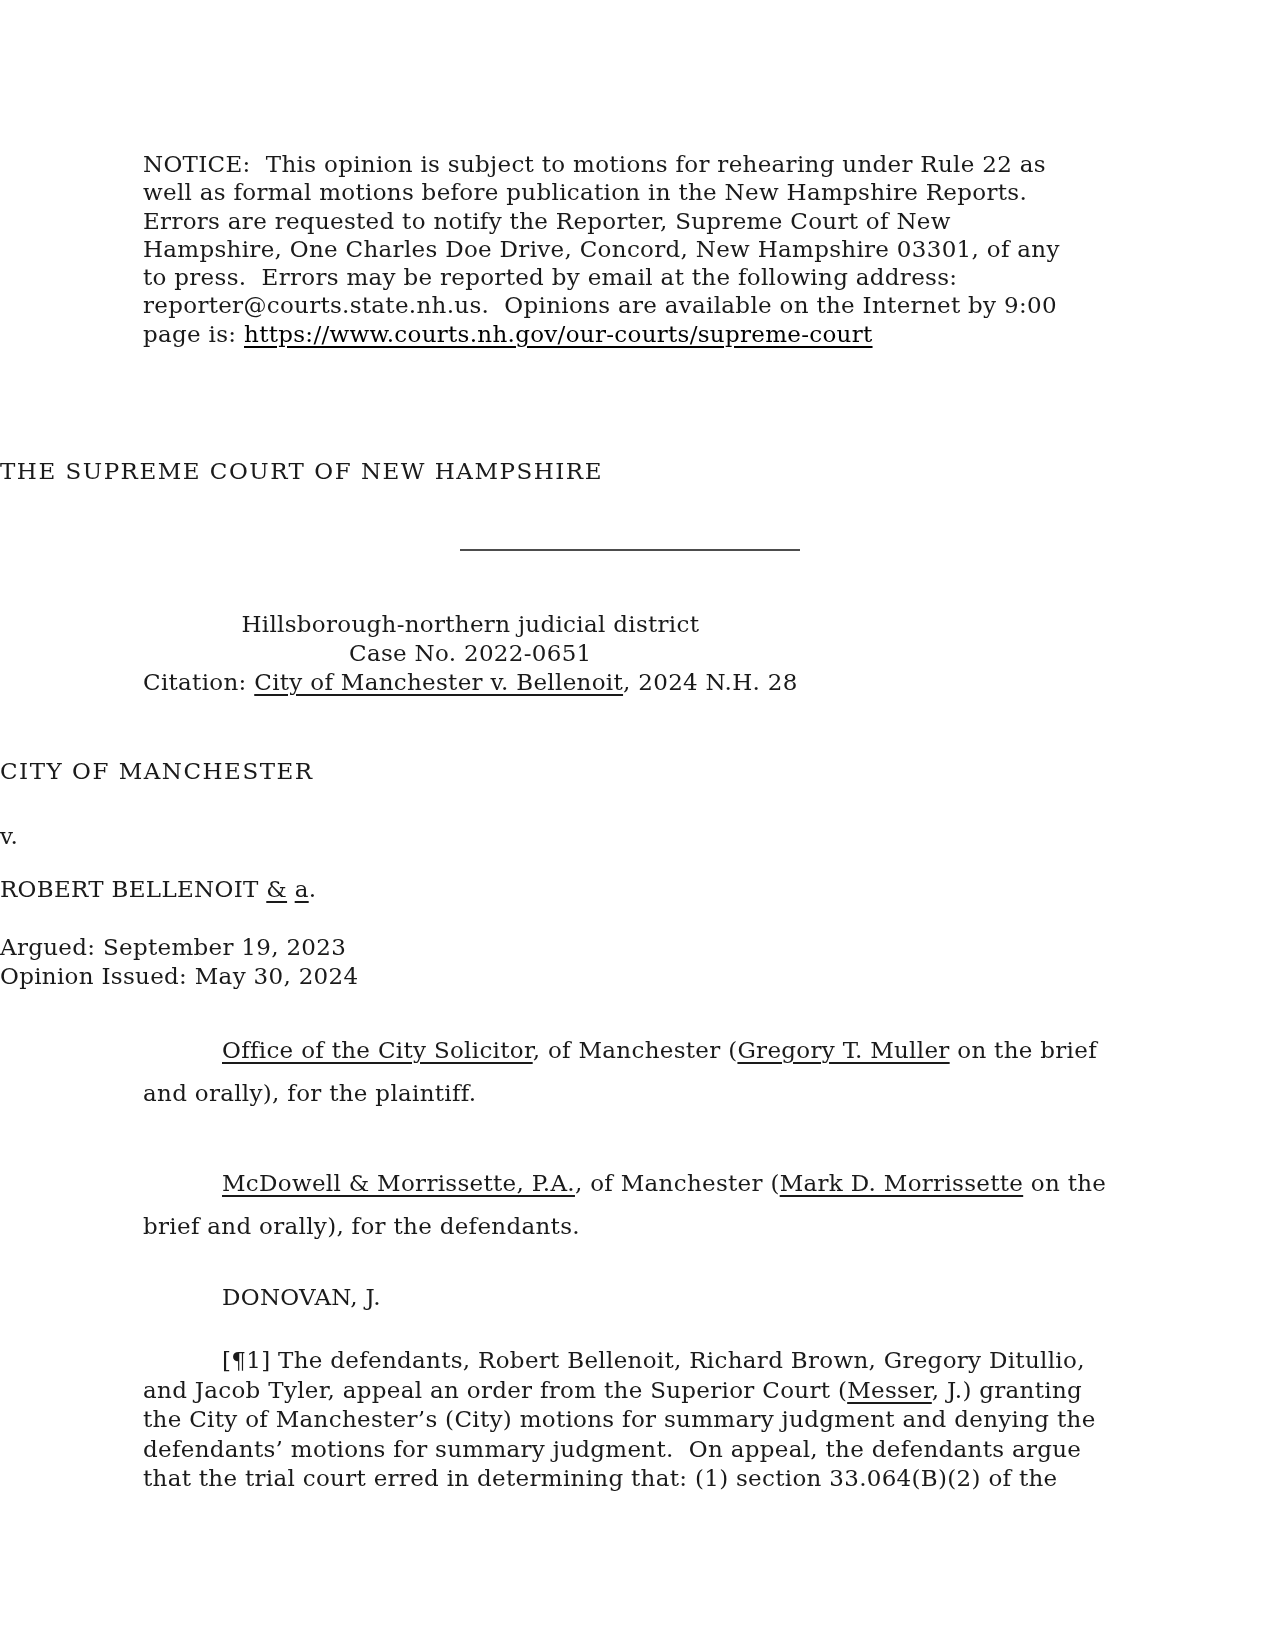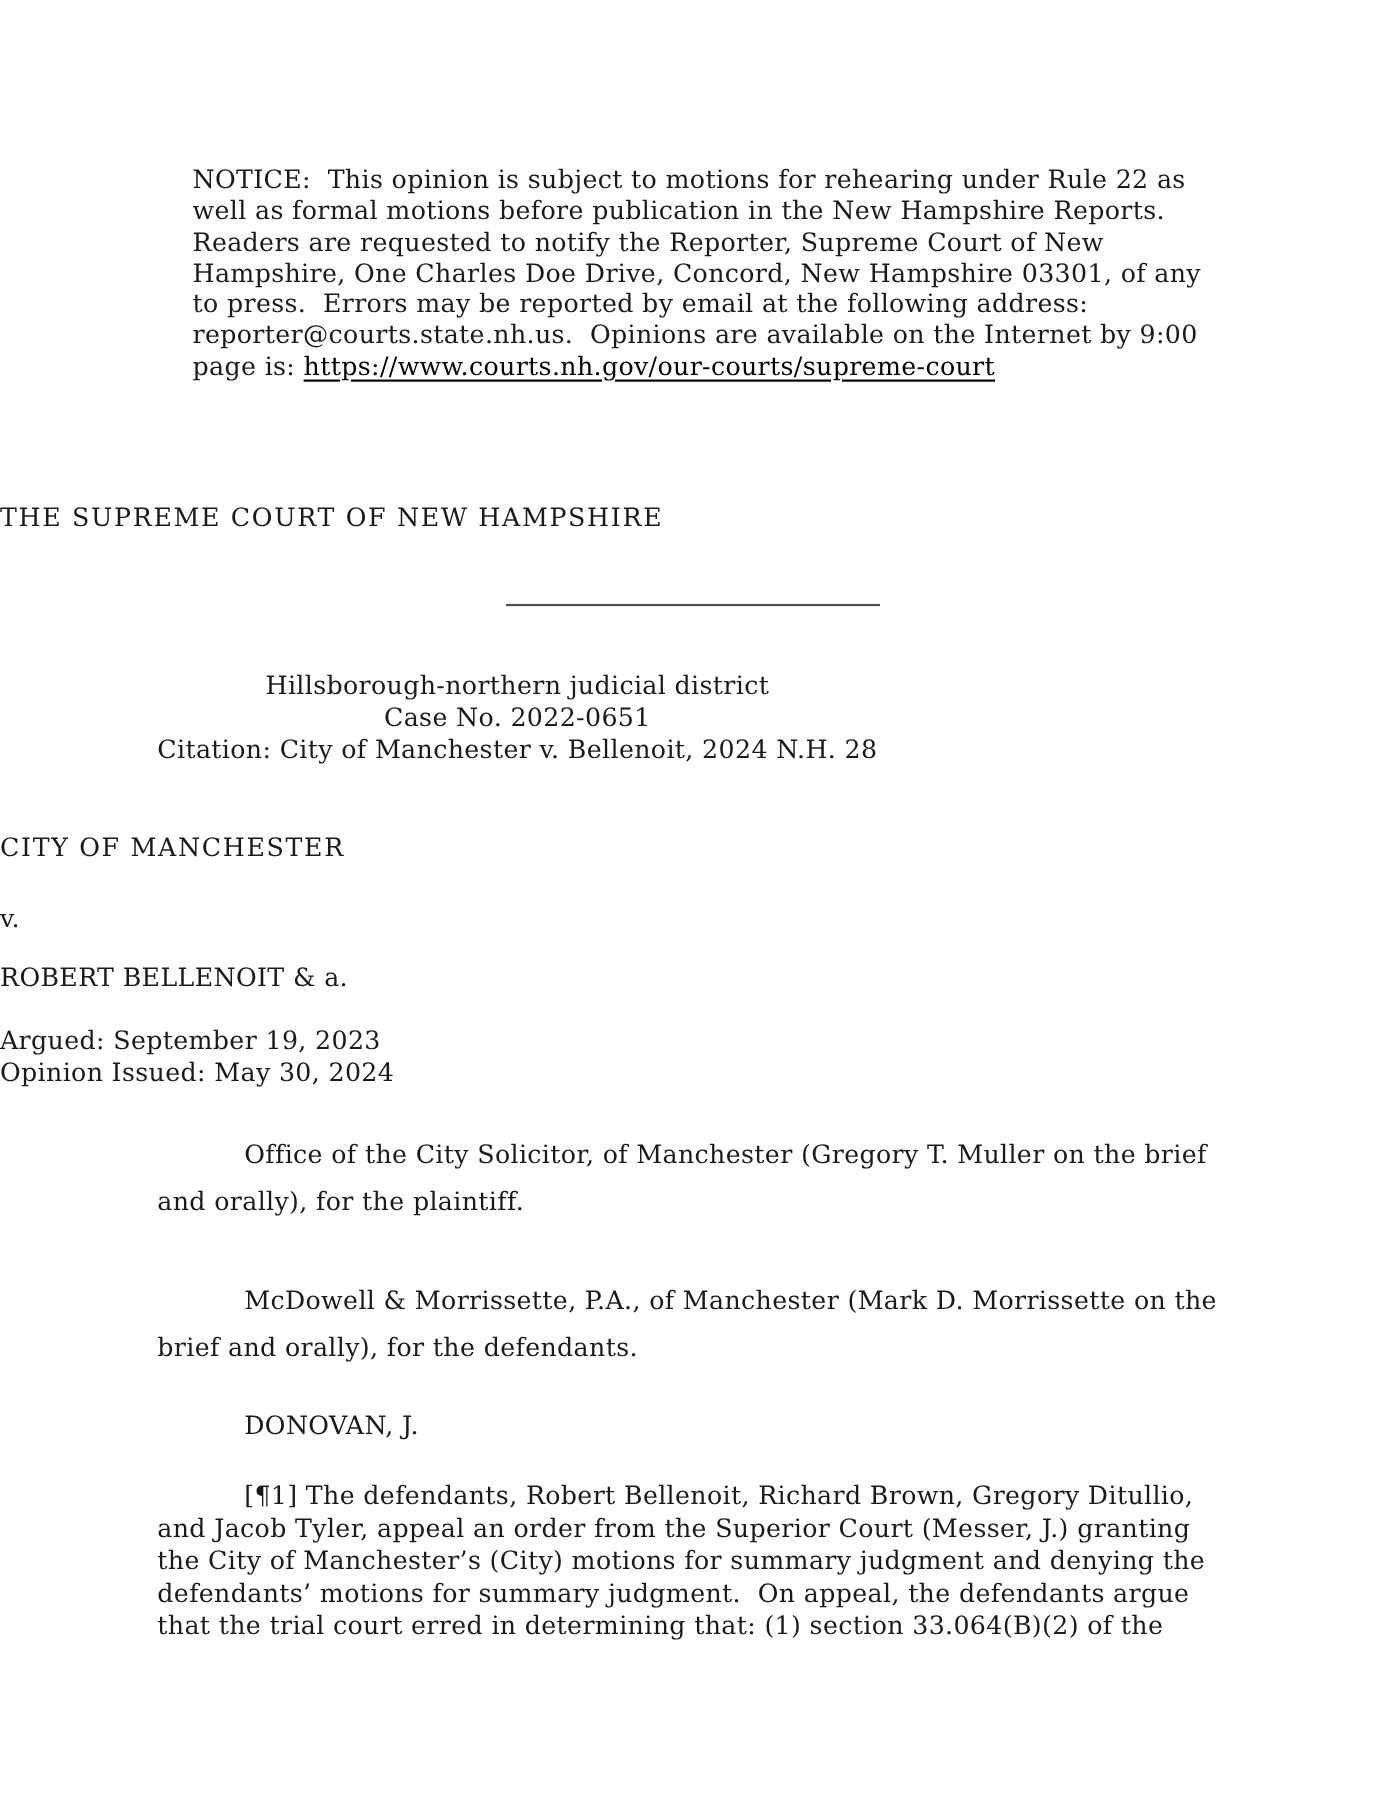--- a/index.html
+++ b/index.html
@@ -8,49 +8,49 @@
     width:1265px;
     height:1638px;
     background:#ffffff;
     color:#1a1a1a;
     font-family:"DejaVu Serif","Liberation Serif",serif;
     font-size:23px;
     overflow:hidden;
   }
   .abs{position:absolute;}
   .line{white-space:pre;letter-spacing:0.3px;}
-  .lh28 .line{line-height:28.3px;margin-left:32px;}
+  .lh28 .line{line-height:28.3px;}
   .lh29 .line{line-height:29px;text-align:center;}
   .lh295 .line{line-height:29.5px;}
   .lh43 .line{line-height:43px;}
   .centered{left:0;width:1265px;line-height:28px;letter-spacing:0.3px;white-space:pre;}
   .caps{letter-spacing:1.5px;}
   .indent .line:first-child{padding-left:79px;}
-  .u{text-underline-offset:4px;text-decoration-thickness:1.5px;margin-top:28px;}
+  .u{text-decoration:underline;text-underline-offset:4px;text-decoration-thickness:1.5px;margin-top:28px;}
   .link{
     color:#000000;
     text-decoration:underline;
     text-underline-offset:4px;
     text-decoration-thickness:1.5px;
     cursor:pointer;
   }
   .rule{
     left:460px;top:549px;width:340px;height:0;
     border-top:2px solid #4d4d4d;
   }
 </style>
 </head>
 <body>
 
 <div class="page">
 
   <div class="abs lh28" style="left:143px;top:150px;">
       <div class="line"><span>NOTICE:  This opinion is subject to motions for rehearing under Rule 22 as</span></div>
       <div class="line"><span>well as formal motions before publication in the New Hampshire Reports.</span></div>
-      <div class="line"><span>Readers are requested to notify the Reporter, Supreme Court of New</span></div>
+      <div class="line"><span>Errors are requested to notify the Reporter, Supreme Court of New</span></div>
       <div class="line"><span>Hampshire, One Charles Doe Drive, Concord, New Hampshire 03301, of any</span></div>
       <div class="line"><span>to press.  Errors may be reported by email at the following address:</span></div>
       <div class="line"><span>reporter@courts.state.nh.us.  Opinions are available on the Internet by 9:00</span></div>
       <div class="line"><span>page is: </span><span class="link">https://www.courts.nh.gov/our-courts/supreme-court</span></div>
     </div>
 
   <div class="abs centered caps" style="top:457px;">THE SUPREME COURT OF NEW HAMPSHIRE</div>
 
   <div class="abs rule"></div>
 

